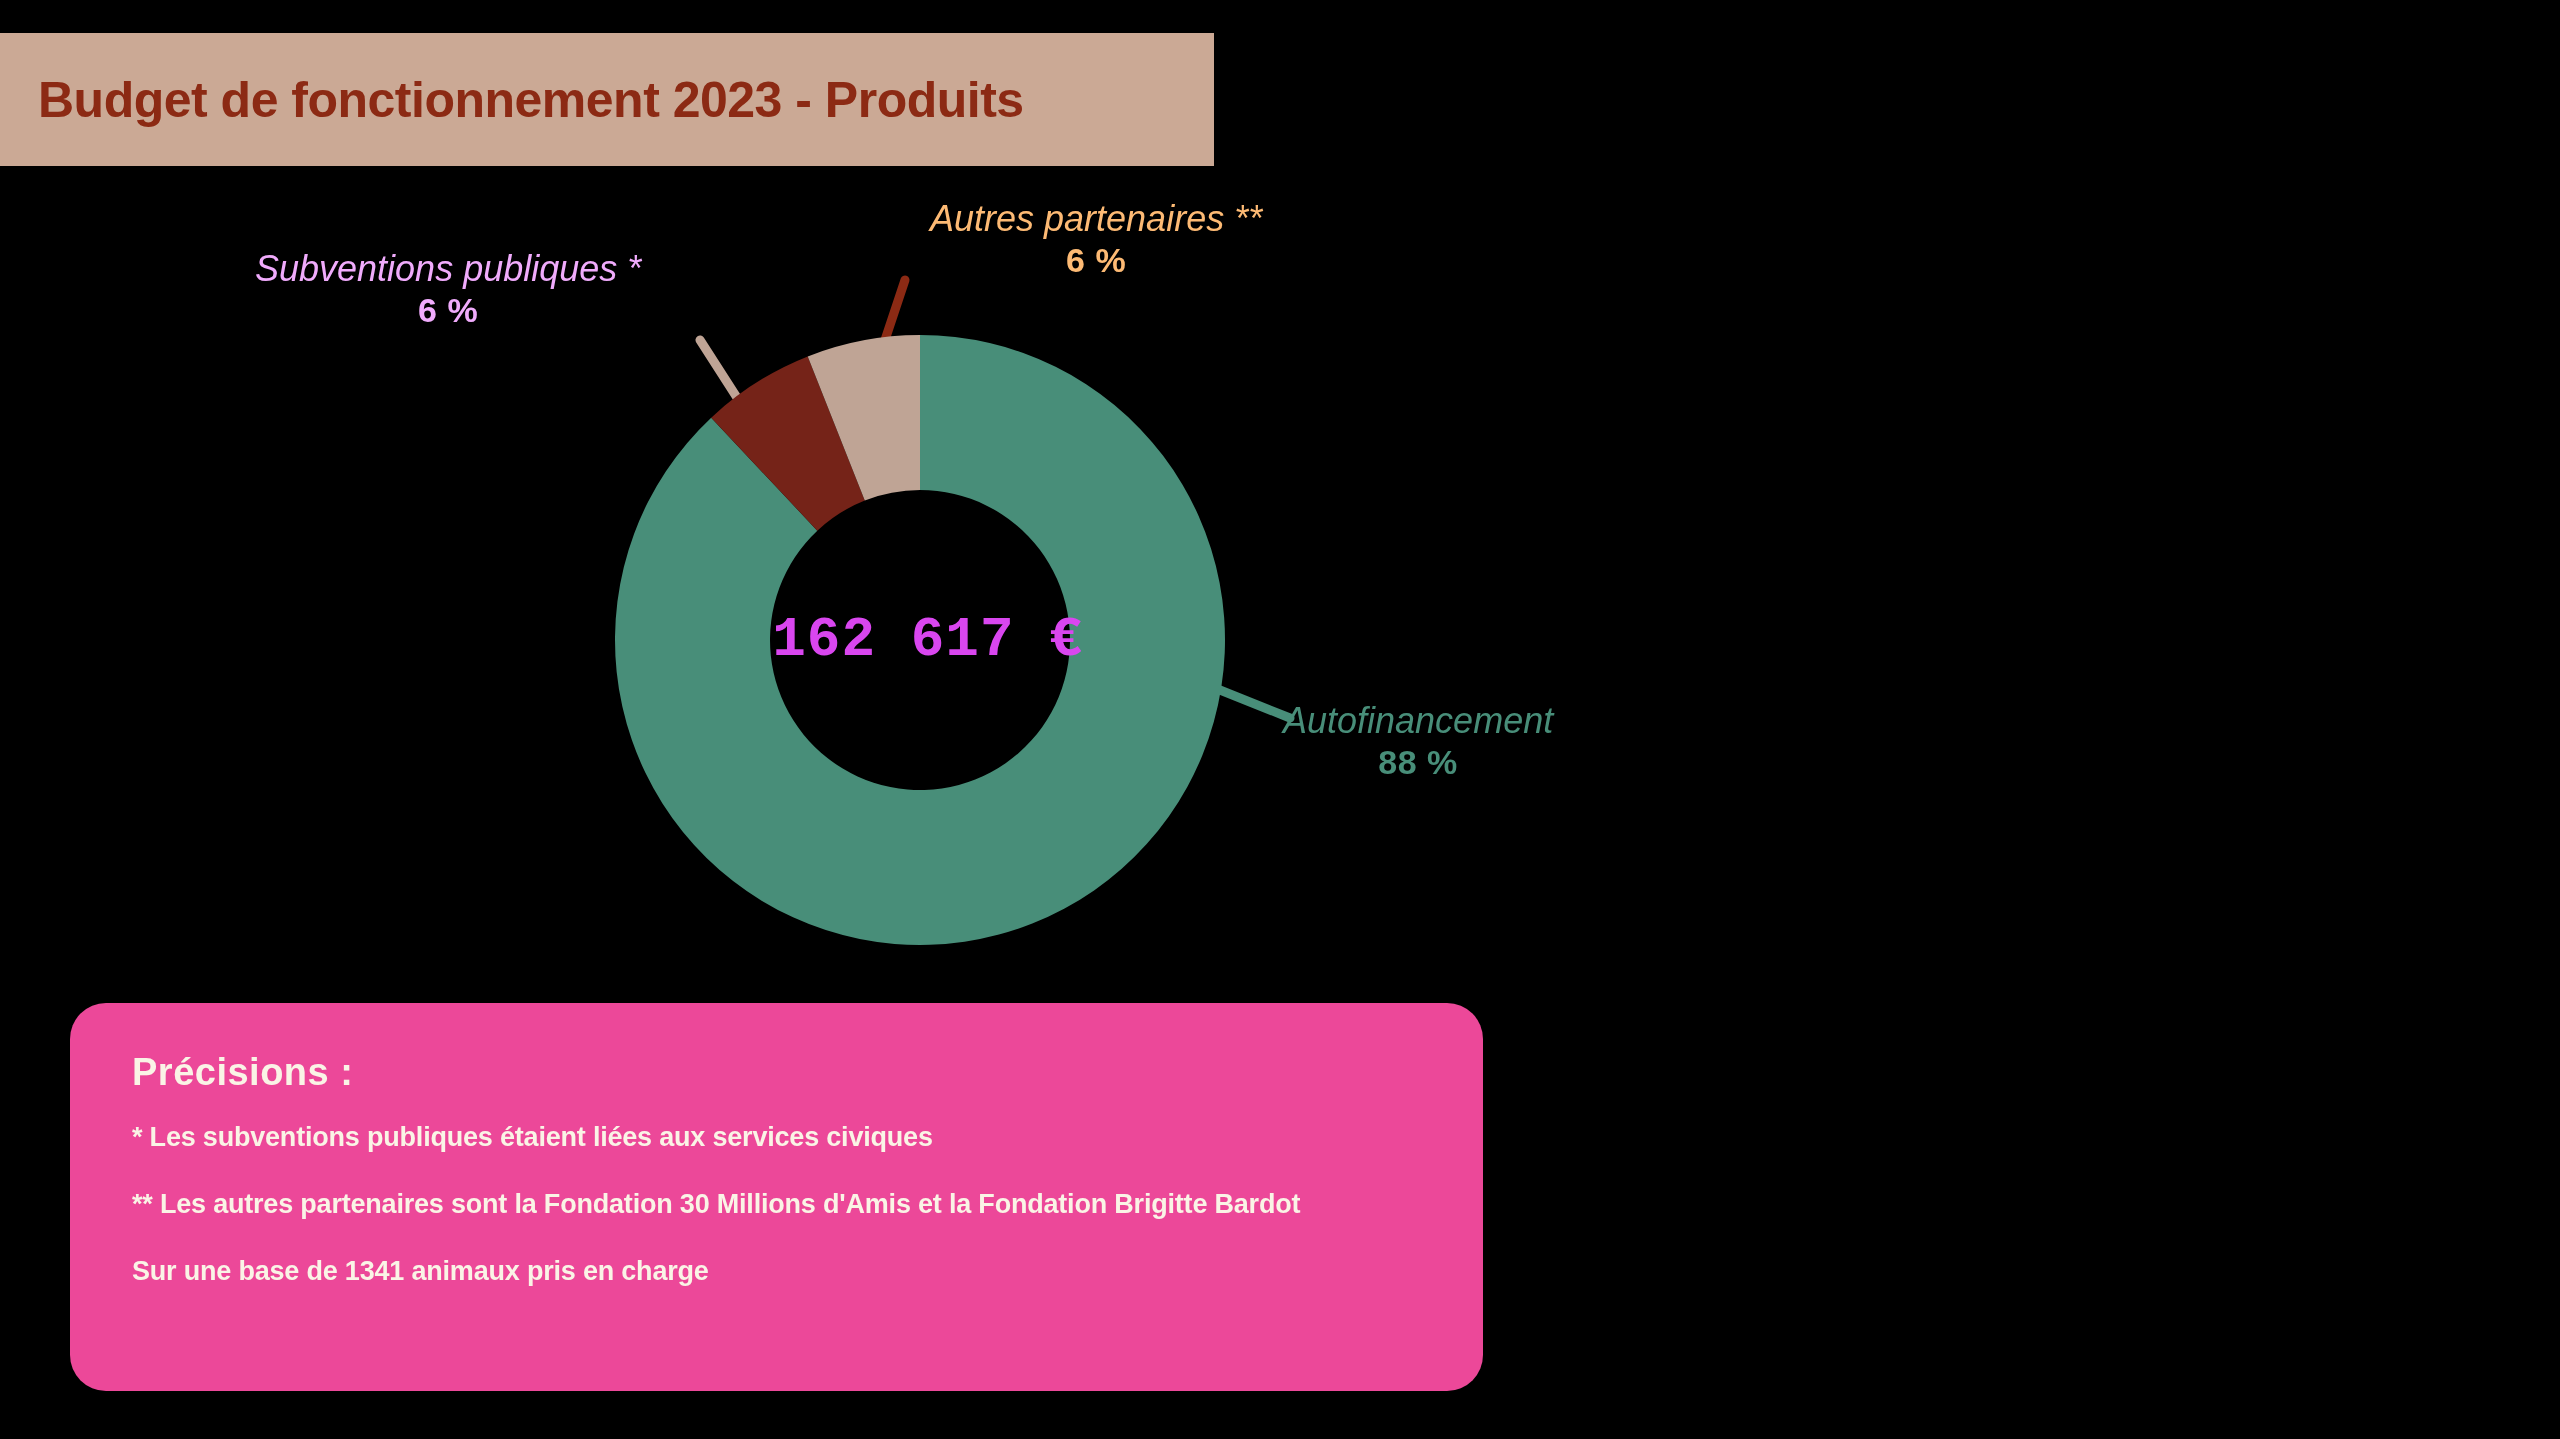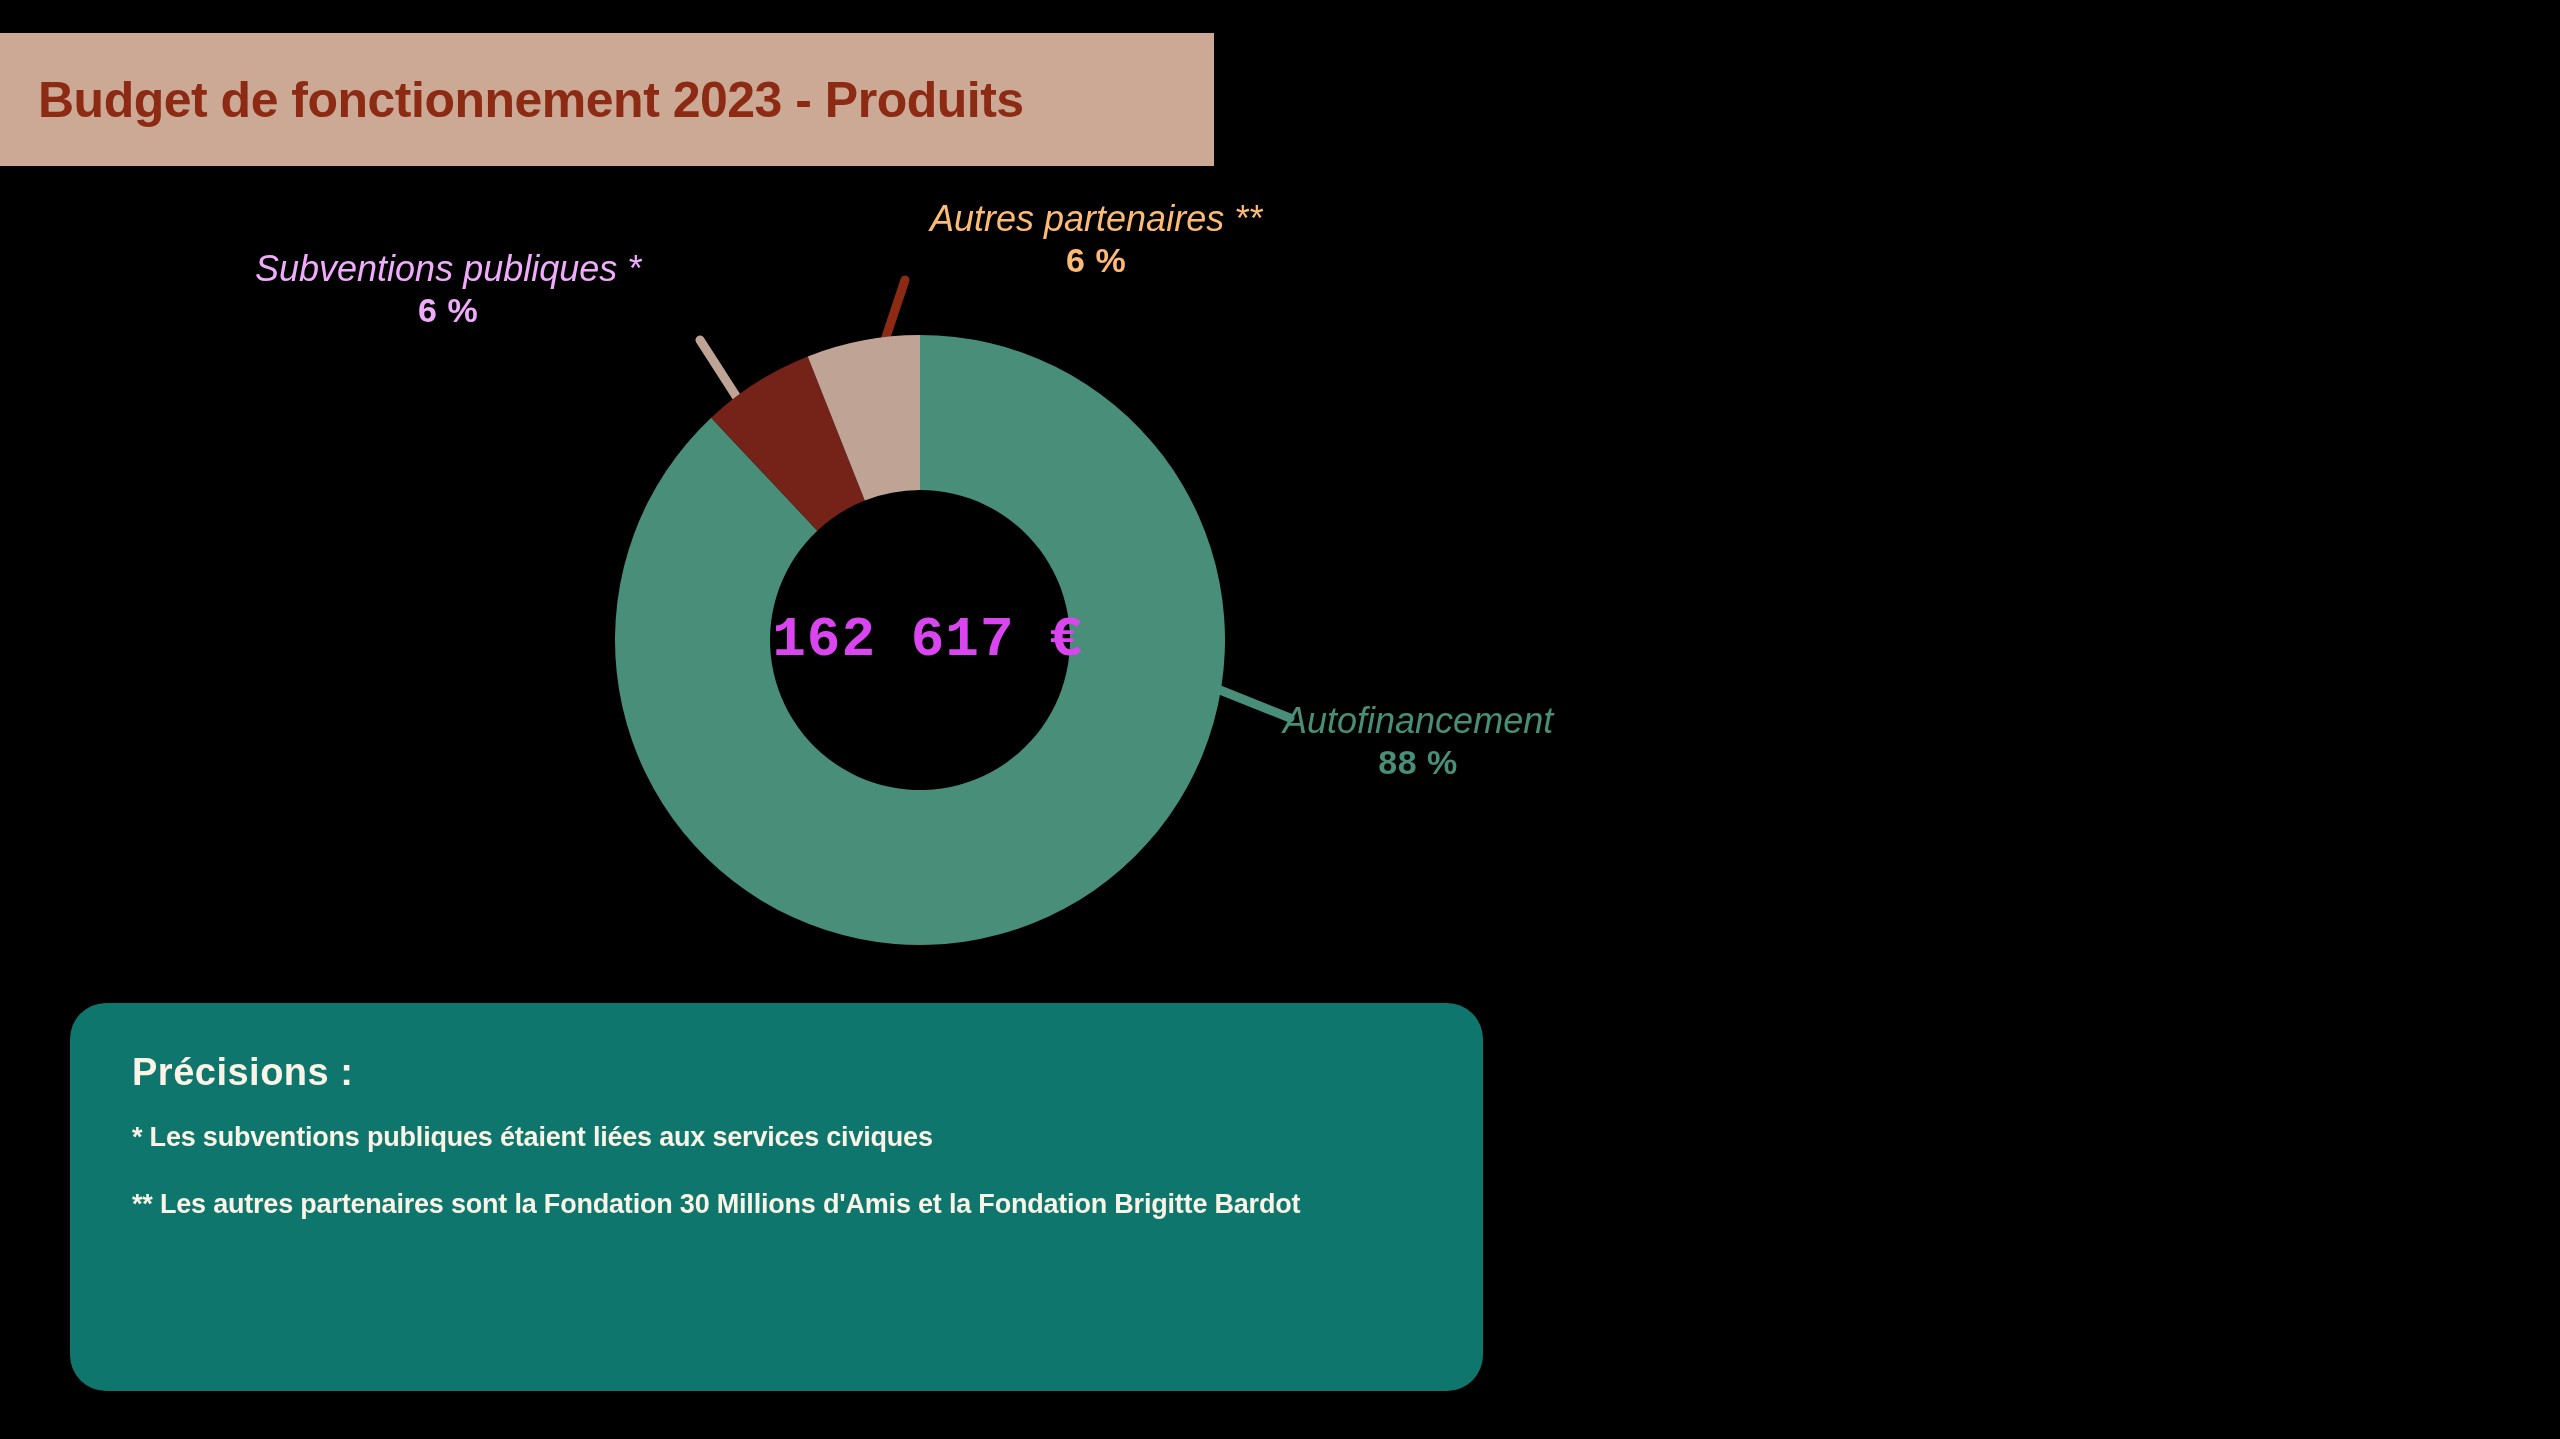--- a/index.html
+++ b/index.html
@@ -114,21 +114,21 @@
     pointer-events: none;
   }
 
   
   #precisions-box {
     position: absolute;
     left: 70px;
     top: 1003px;
     width: 1413px;
     height: 388px;
-    background: #0f766e;
+    background: #ec4899;
     border-radius: 36px;
     box-sizing: border-box;
     padding: 48px 0 0 62px;
   }
   #precisions-heading {
     font-family: "Liberation Sans", sans-serif;
     font-size: 38px;
     font-weight: bold;
     color: #FAF4E6;
     letter-spacing: 0.5px;
@@ -182,14 +182,15 @@
 <div class="slice-label" id="label-autofinancement">
   <span>Autofinancement</span>
   <span class="pct">88 %</span>
 </div>
 
 <div id="precisions-box">
   <div id="precisions-heading">Précisions :</div>
   <div id="precisions-lines">
       <div class="precision-line">* Les subventions publiques étaient liées aux services civiques</div>
       <div class="precision-line">** Les autres partenaires sont la Fondation 30 Millions d'Amis et la Fondation Brigitte Bardot</div>
+      <div class="precision-line">Sur une base de 1341 animaux pris en charge</div>
     </div>
 </div>
 
 </body></html>

